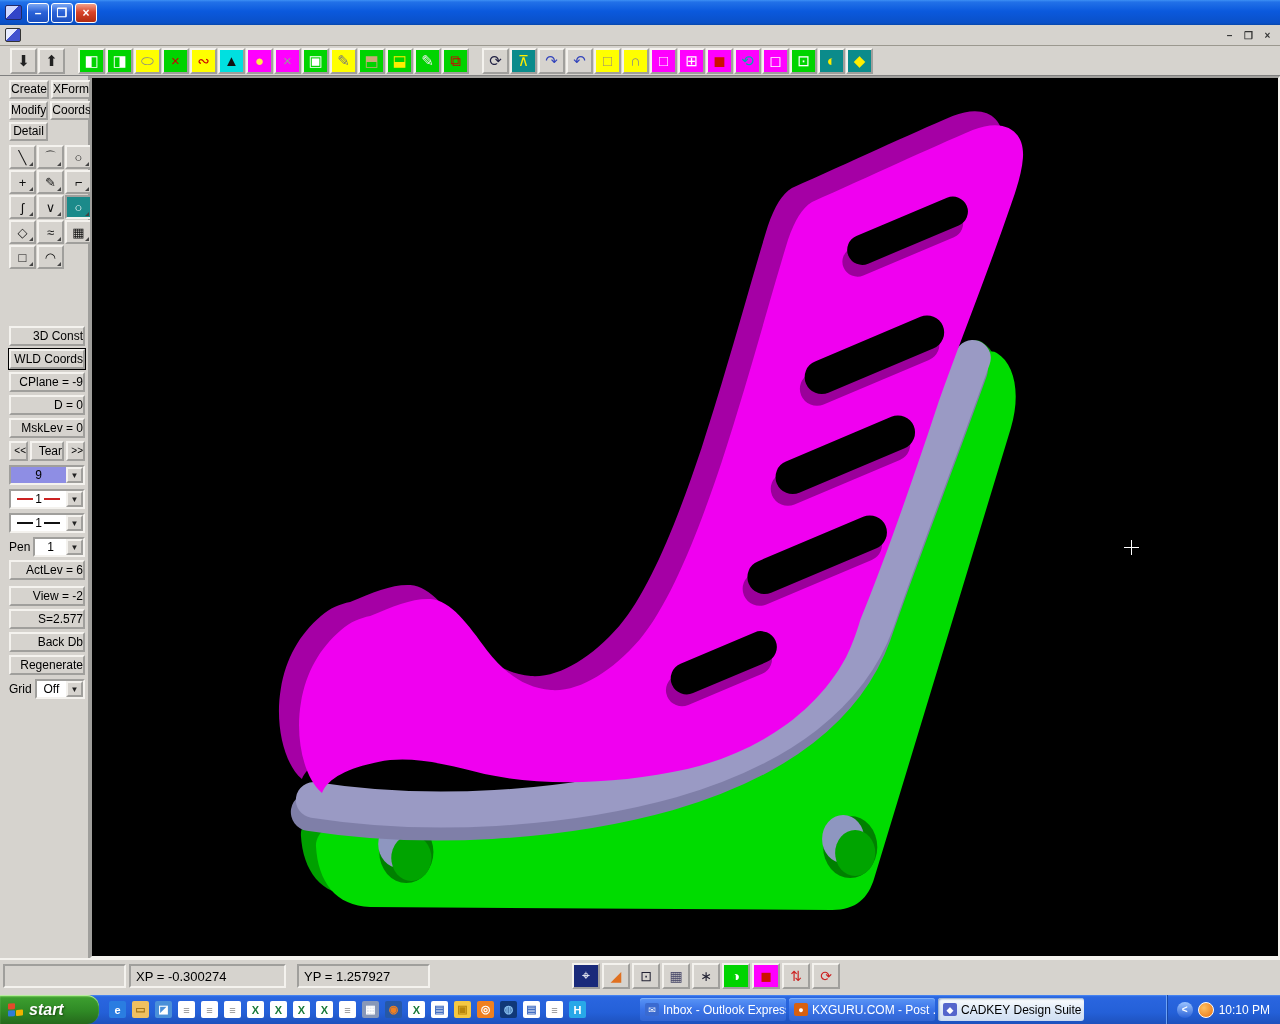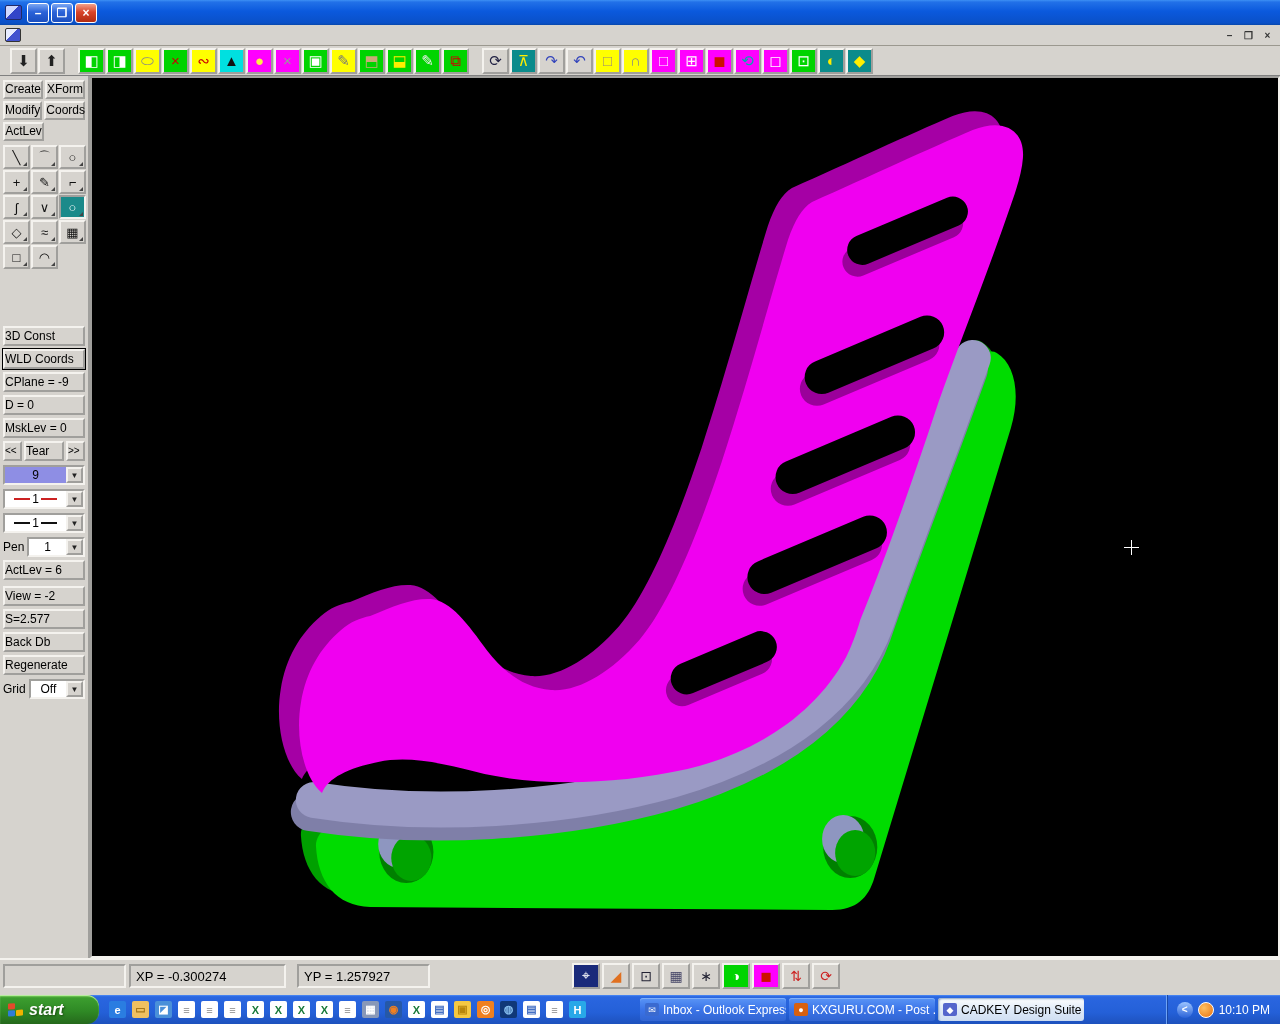--- a/index.html
+++ b/index.html
@@ -24,34 +24,34 @@
   .mdibtn { width:17px; height:15px; border:1px solid #d6d3ce; color:#333; font-size:10px; line-height:13px; text-align:center; font-weight:bold; background:#d6d3ce; }
 
   
   .toolbar { height:30px; background:#d6d3ce; display:flex; align-items:center; padding-left:10px; border-bottom:1px solid #808080; }
   .tgroup { display:flex; margin-right:12px; }
   .ticon { width:27px; height:26px; border:2px outset #f4f2ee; display:flex; align-items:center; justify-content:center;
     font-size:15px; line-height:1; background:#d6d3ce; margin-right:1px; overflow:hidden; }
 
   
   .work { height:882px; display:flex; background:#d6d3ce; }
-  .sidebar { width:90px; padding:4px 3px 0 3px; background:#d6d3ce; border-right:2px outset #f4f2ee; }
+  .sidebar { width:90px; padding:4px 3px 0 9px; background:#d6d3ce; border-right:2px outset #f4f2ee; }
   .canvas { flex:1; background:#000; position:relative; border:2px inset #f4f2ee; }
 
   .tabrow { display:flex; gap:2px; margin-bottom:2px; }
   .tabbtn { flex:1; height:19px; border:2px outset #f4f2ee; background:#d6d3ce; text-align:center; font-size:12px; line-height:15px; }
   .tabbtn.half { max-width:41px; }
 
   .grid { display:grid; grid-template-columns:repeat(3,27px); gap:1px; margin-top:4px; }
   .gcell { width:27px; height:24px; border:2px outset #f4f2ee; background:#d6d3ce; position:relative;
     display:flex; align-items:center; justify-content:center; font-size:13px; color:#111; }
   .gcell.sel { background:#1b8a8a; color:#fff; border:2px inset #f4f2ee; }
   .gcell::after { content:""; position:absolute; right:1px; bottom:1px; border-left:4px solid transparent; border-bottom:4px solid #444; }
 
-  .sbtn { display:block; width:100%; height:20px; border:2px outset #f4f2ee; background:#d6d3ce; font-size:12px; text-align:left; line-height:16px; margin-top:3px; white-space:nowrap; }
+  .sbtn { display:block; width:100%; height:20px; border:2px outset #f4f2ee; background:#d6d3ce; font-size:12px; text-align:right; line-height:16px; margin-top:3px; white-space:nowrap; }
   .sbtn.def { outline:1px solid #000; }
   .tearrow { display:flex; gap:2px; margin-top:3px; }
   .tearrow .sbtn { margin-top:0; }
   .tearrow .tiny { width:19px; flex:none; font-size:10px; }
 
   .combo { display:flex; height:20px; border:2px inset #f4f2ee; background:#fff; margin-top:4px; }
   .combo .val { flex:1; display:flex; align-items:center; justify-content:center; font-size:12px; gap:2px; }
   .combo .val.hl { background:#8e8ee4; }
   .combo .drop { width:17px; background:#d6d3ce; border:2px outset #f4f2ee; font-size:8px; line-height:13px; text-align:center; color:#222; }
   .lsline { display:inline-block; width:16px; height:2px; }
@@ -157,21 +157,21 @@
   <div class="sidebar">
     <div class="tabrow">
       <div class="tabbtn half">Create</div>
       <div class="tabbtn half">XForm</div>
     </div>
     <div class="tabrow">
       <div class="tabbtn half">Modify</div>
       <div class="tabbtn half">Coords</div>
     </div>
     <div class="tabrow">
-      <div class="tabbtn half">ActLev</div>
+      <div class="tabbtn half">Detail</div>
       <div style="flex:1"></div>
     </div>
     <div class="grid">
 
     <div class="gcell">╲</div>
         <div class="gcell">⌒</div>
         <div class="gcell">○</div>
         <div class="gcell">+</div>
         <div class="gcell">✎</div>
         <div class="gcell">⌐</div>

